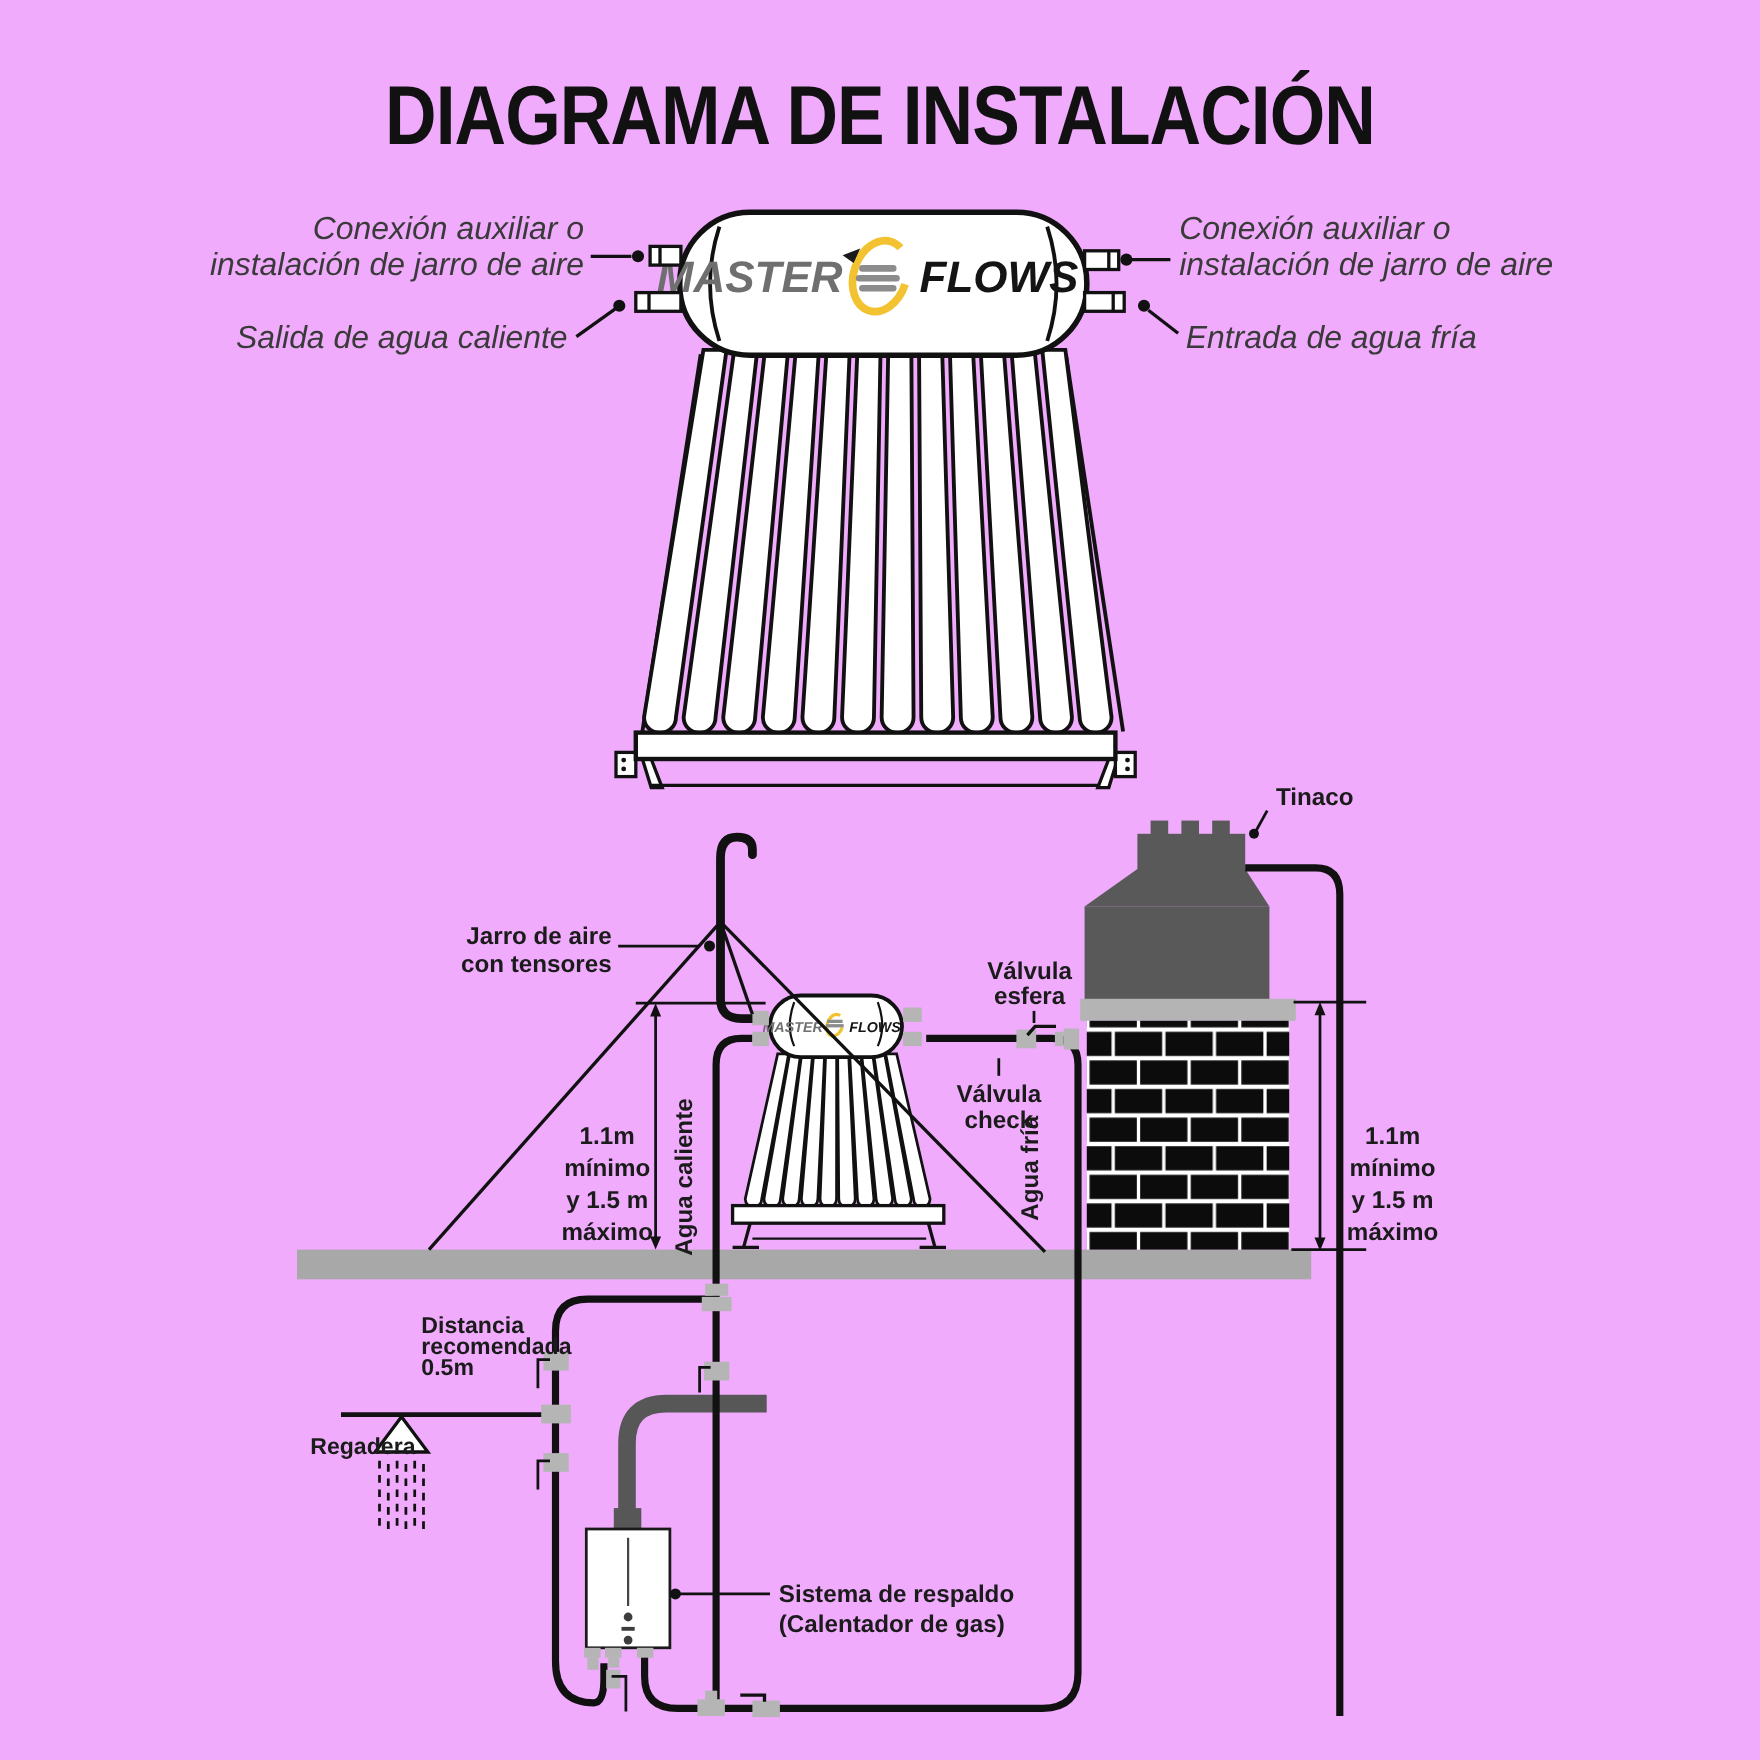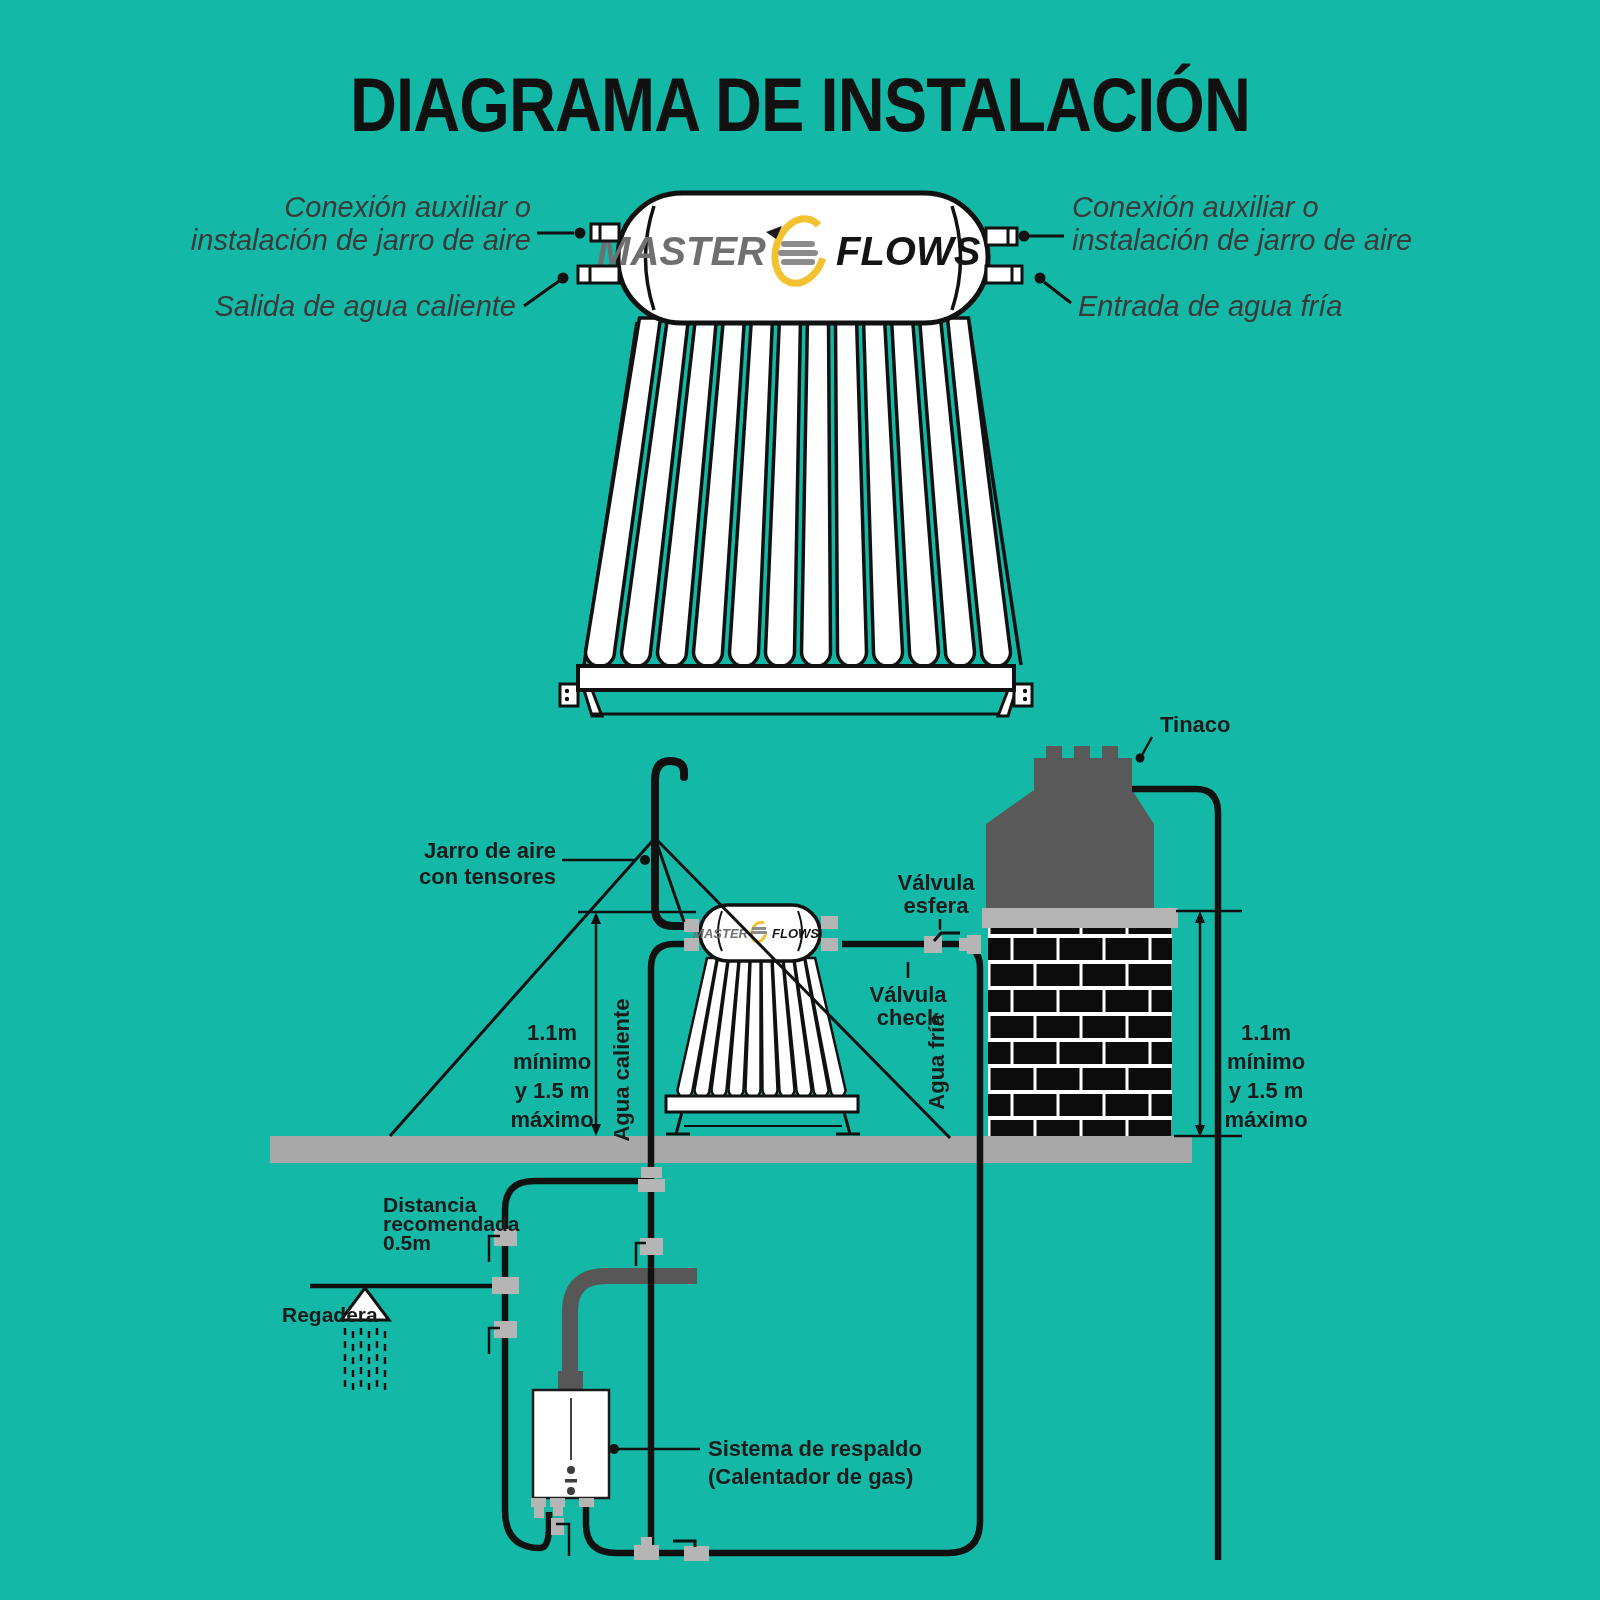--- a/index.html
+++ b/index.html
@@ -1,16 +1,16 @@
 <!DOCTYPE html>
 <html><head>
 <meta charset="utf-8">
 <style>
   html,body{margin:0;padding:0;background:#ffffff;}
-  .page{width:1600px;height:1600px;position:relative;background:#14b8a6;overflow:hidden;text-align:right;}
+  .page{width:1600px;height:1600px;position:relative;background:#f0abfc;overflow:hidden;text-align:right;}
   svg{display:block;}
   text{font-family:"Liberation Sans", sans-serif;}
   .title-t{font-weight:bold;fill:#111;letter-spacing:-1px;}
   .lbl-it{font-style:italic;font-size:29px;fill:#3a3a3a;}
   .lbl-b{font-weight:bold;fill:#1b1b1b;font-size:22px;}
   .lbl-b-sm{font-weight:bold;fill:#1b1b1b;font-size:21px;}
   .logo-master{font-weight:bold;font-style:italic;fill:#6f6f6f;}
   .logo-flows{font-weight:bold;font-style:italic;fill:#141414;}
 </style>
 </head>

